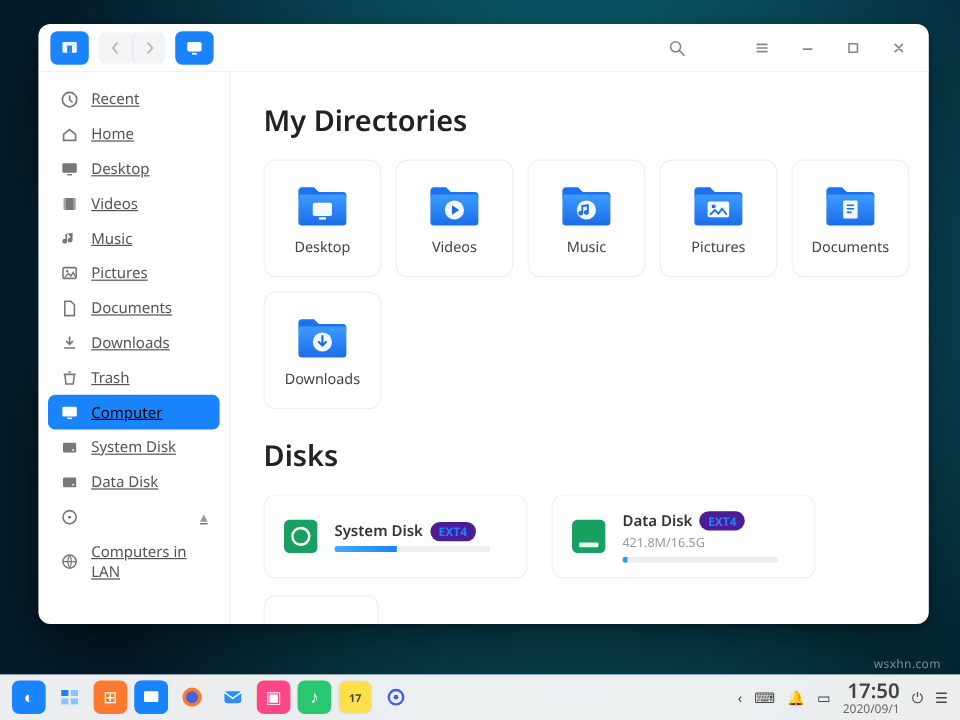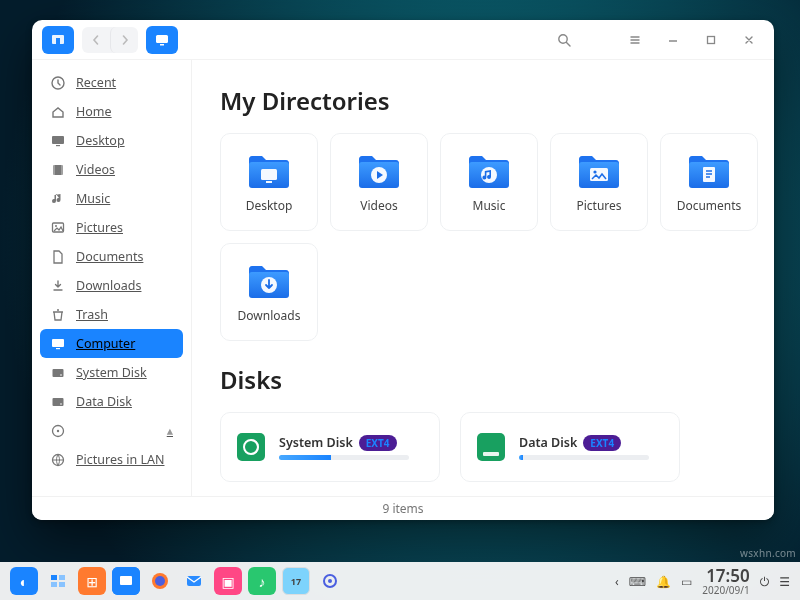--- a/index.html
+++ b/index.html
@@ -56,26 +56,26 @@
   .fglyph { width:48px; height:40px; }
 
   
   .taskbar { position:absolute; left:0; right:0; bottom:0; height:38px; background:rgba(255,255,255,.92); display:flex; align-items:center; padding: 0 10px; gap:6px; }
   .tsk { width:28px; height:28px; border-radius:6px; display:flex; align-items:center; justify-content:center; font-size:14px; color:#444; }
   .tsk.sq { background:#1a84ff; color:#fff; }
   .tsk.or { background:#ff7a2f; color:#fff; }
   .tsk.grn { background:#29c76f; color:#fff; }
   .tsk.pk { background:#ff4785; color:#fff; }
   .tsk.active { box-shadow: inset 0 0 0 2px #1a84ff; }
-  .tsk.cal { background:#7dd3fc; border:1px solid #ddd; font-size:9px; font-weight:700; color:#444;}
+  .tsk.cal { background:#fde047; border:1px solid #ddd; font-size:9px; font-weight:700; color:#444;}
   .tray { margin-left:auto; display:flex; align-items:center; gap:10px; color:#444; font-size:12px;}
   .clock { text-align:right; line-height:1.05; }
   .clock .time { font-size:17px; font-weight:600;}
   .clock .date { font-size:10px; color:#666;}
-  .watermark { position:absolute; right:4px; bottom:40px; font-size:10px; color:rgba(255,255,255,.45); letter-spacing:.3px; }
+  .watermark { position:absolute; right:16px; bottom:40px; font-size:10px; color:rgba(255,255,255,.45); letter-spacing:.3px; }
 </style>
 </head>
 <body>
 
 <svg width="0" height="0" style="position:absolute">
   <defs>
     <linearGradient id="fg" x1="0" y1="0" x2="0" y2="1">
       <stop offset="0" stop-color="#3d9bff"></stop>
         <stop offset="1" stop-color="#1b6de8"></stop>
     </linearGradient>
@@ -256,21 +256,21 @@
           </span>
           <span class="chev">▴</span>
         </div>
         <div class="side-item">
           <span class="sic">
             <svg width="16" height="16" viewBox="0 0 16 16">
               <circle cx="8" cy="8" r="5.5" fill="none" stroke="currentColor" stroke-width="1.3"></circle>
               <path d="M3 8h10M8 3c2 2 2 8 0 10M8 3c-2 2-2 8 0 10" stroke="currentColor" fill="none" stroke-width="1"></path>
             </svg>
           </span>
-  <span>Pictures in LAN</span>
+  <span>Computers in LAN</span>
         </div>
       </div>
 
     <div class="main">
       <h1 class="section">My Directories</h1>
       <div class="grid" id="dir-grid">
           <div class="tile">
             <div class="fld"><svg class="fglyph" viewBox="0 0 48 40">
     <path d="M4 8c0-1.5 1-3 3-3h10l4 4h20c2 0 3 1.5 3 3v2H4z" fill="#1e72ef"></path>
     <rect x="4" y="11" width="40" height="26" rx="3" fill="url(#fg)"></rect>
@@ -352,34 +352,32 @@
               <svg width="28" height="28" viewBox="0 0 28 28">
                 <rect width="28" height="28" rx="5" fill="#18a060"></rect>
                 <rect x="6" y="19" width="16" height="4" rx="1" fill="#fff" opacity=".9"></rect>
               </svg>
             </div>
    <div class="meta">
      <div class="name-row">
                 <span>Data Disk</span>
        <span class="badge">EXT4</span>
               </div>
+     <div class="usage">421.8M/16.5G</div>
      <div class="bar">
                 <span style="width:3%"></span>
               </div>
    </div>
           </div>
         </div>
 
       <div class="partial"></div>
     </div>
   </div>
 
-  <div class="footer">
-    <span>9 items</span>
-  </div>
 </div>
 
 <div class="taskbar">
   <div class="tsk sq">◐</div>
   <div class="tsk">
       <svg width="18" height="18" viewBox="0 0 18 18">
         <rect x="2" y="3" width="6" height="5" fill="#1a84ff"></rect>
         <rect x="10" y="3" width="6" height="5" fill="#88c3ff"></rect>
         <rect x="2" y="10" width="6" height="5" fill="#88c3ff"></rect>
         <rect x="10" y="10" width="6" height="5" fill="#88c3ff"></rect>

